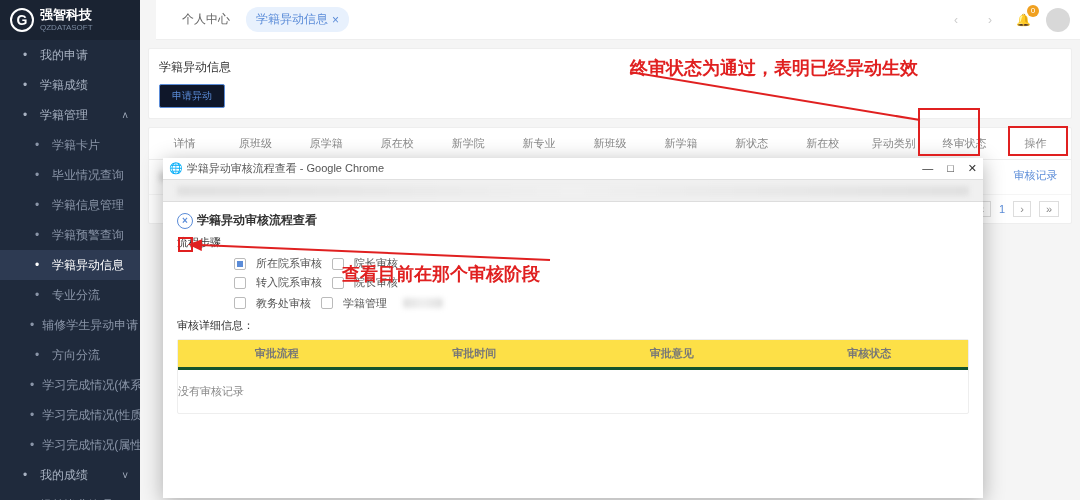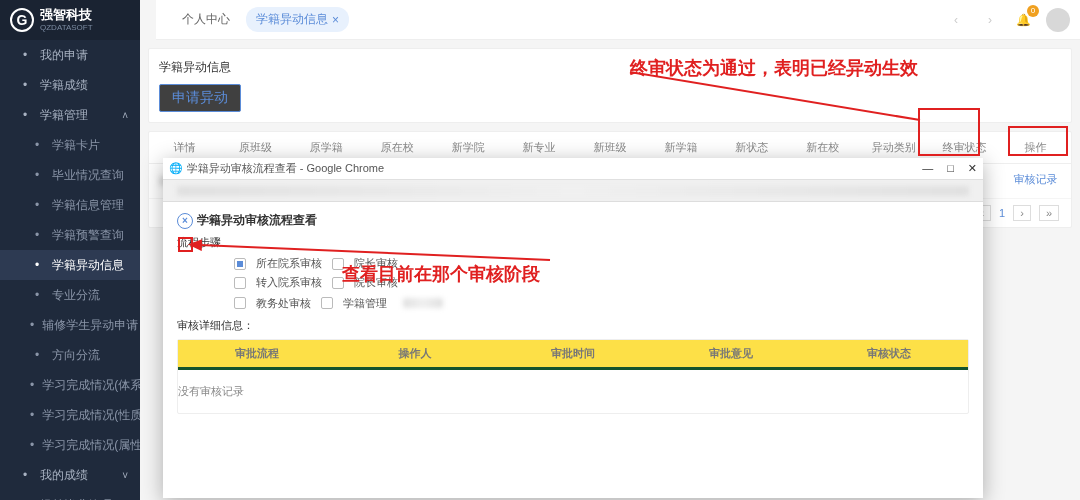--- a/index.html
+++ b/index.html
@@ -19,21 +19,21 @@
 .tab { padding: 4px 10px; margin-left: 6px; font-size: 12px; color: #666; }
 .tab.active { background: #e8f1fd; color: #5b8cd8; border-radius: 12px; display: flex; align-items: center; gap: 4px; }
 .tab .close { color: #5b8cd8; cursor: pointer; }
 .topbar-right { margin-left: auto; display: flex; align-items: center; gap: 10px; }
 .icon-btn { width: 24px; height: 24px; display: flex; align-items: center; justify-content: center; color: #ccc; cursor: pointer; position: relative; }
 .badge { position: absolute; top: -3px; right: -3px; background: #f0a020; color: #fff; border-radius: 50%; width: 12px; height: 12px; font-size: 8px; display: flex; align-items: center; justify-content: center; }
 .avatar { width: 24px; height: 24px; background: #d8d8d8; border-radius: 50%; }
 .content { position: absolute; left: 140px; top: 40px; right: 0; bottom: 0; padding: 8px; }
 .panel { background: #fff; border: 1px solid #eee; border-radius: 2px; padding: 10px; }
 .panel-title { font-size: 12px; color: #333; margin-bottom: 8px; }
-.apply-btn { display: inline-block; padding: 4px 12px; border: 1px solid #5b8cd8; color: #5b8cd8; background: #404040; border-radius: 2px; cursor: pointer; font-size: 14px; }
+.apply-btn { display: inline-block; padding: 4px 12px; border: 1px solid #5b8cd8; color: #5b8cd8; background: #0f172a; border-radius: 2px; cursor: pointer; font-size: 10px; }
 .table-area { margin-top: 8px; background: #fff; border: 1px solid #eee; border-radius: 2px; }
 .thead { display: flex; border-bottom: 1px solid #eee; }
 .th, .td { padding: 8px 4px; font-size: 11px; color: #555; text-align: center; flex: 1; overflow: hidden; white-space: nowrap; }
 .th { color: #888; font-weight: normal; }
 .tbody-row { display: flex; border-bottom: 1px solid #f5f5f5; }
 .blur { filter: blur(2.5px); color: #999; background: linear-gradient(90deg, #e0e0e0 0%, #f0f0f0 50%, #e0e0e0 100%); height: 10px; margin: 4px 6px; border-radius: 2px; }
 .pager { display: flex; justify-content: flex-end; align-items: center; gap: 8px; padding: 6px 12px; font-size: 11px; color: #888; }
 .pager .btn { border: 1px solid #ddd; padding: 1px 6px; cursor: pointer; }
 .pager .page { color: #5b8cd8; }
 .red-box { border: 2px solid #e02020; position: absolute; z-index: 50; }
@@ -277,21 +277,20 @@
           <span>教务处审核</span>
           <span class="radio"></span>
           <span>学籍管理</span>
           <span class="blur" style="width:40px"></span>
         </div>
       </div>
     <div class="section-label">审核详细信息：</div>
     <div class="dlg-table">
       <div class="head" id="dhead-host">
           <div>审批流程</div>
-          <div>操作人</div>
           <div>审批时间</div>
           <div>审批意见</div>
           <div>审核状态</div>
         </div>
       <div class="dlg-empty">没有审核记录</div>
     </div>
   </div>
 </div>
 
 </body></html>

